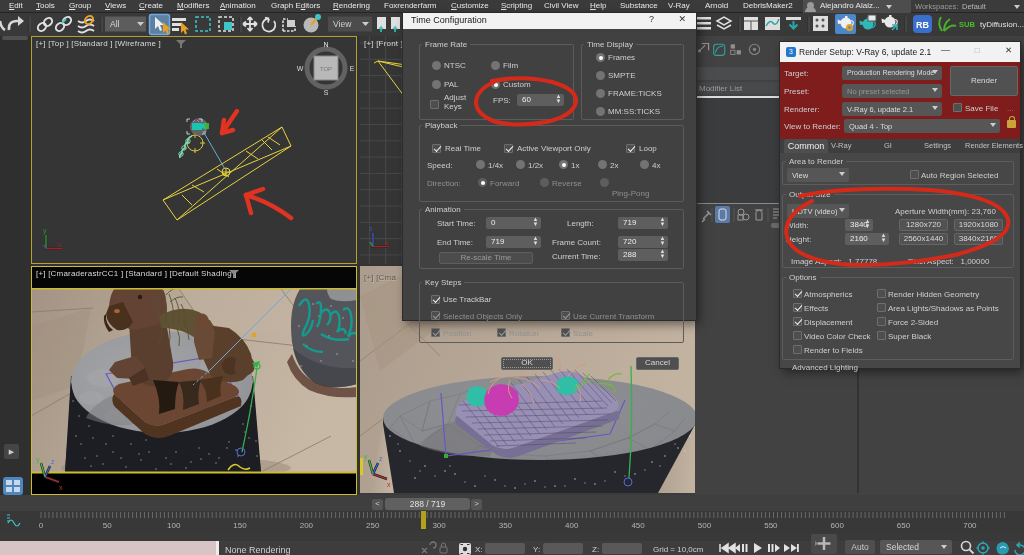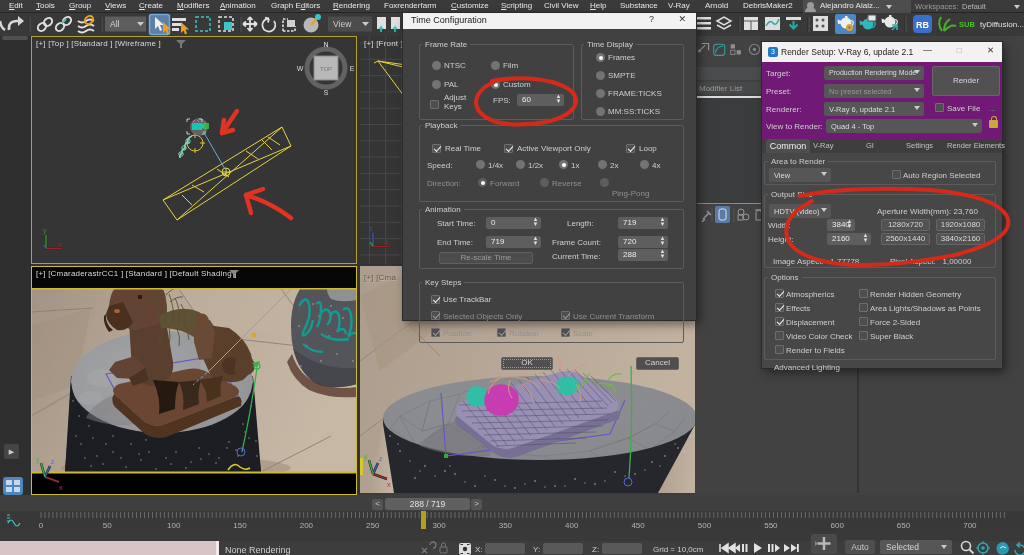--- a/index.html
+++ b/index.html
@@ -670,21 +670,21 @@
       <circle cx="8" cy="8" r="4.5" fill="none" stroke="#d8d8d8" stroke-width="1.6"></circle>
         <path d="M11.5,11.5 l4,4" stroke="#d8d8d8" stroke-width="1.8"></path>
       <circle cx="25" cy="10" r="5" fill="none" stroke="#2aa8b8" stroke-width="1.5"></circle>
         <circle cx="25" cy="10" r="1.8" fill="#2aa8b8"></circle>
         <path d="M25,3 v3 M25,14 v3 M18,10 h3 M29,10 h3" stroke="#2aa8b8"></path>
       <path d="M40,6 q5,-4 9,0 q4,5 0,9 q-5,3 -9,0 q-3,-5 0,-9 z" fill="#2a9ab0"></path>
         <path d="M42,10 q3,-3 6,0" stroke="#d8f0f0" fill="none"></path>
       <path d="M57,12 a5,5 0 1 0 5,-5 l-2,0 m2,-2.5 l-3,2.5 l3,2.5" fill="none" stroke="#2aa8b8" stroke-width="1.5"></path>
     </svg>
   </div>
-  <div id="rendersetup" class="dlg" style="left:762px;top:42px;width:240px;height:326px;background:#701a75;">
+  <div id="rendersetup" class="dlg" style="left:780px;top:42px;width:240px;height:326px;background:#7f1d1d;">
     <div class="dlgtitle" style="height:20px;padding:5px 0 0 19px;font-size:8.5px;">Render Setup: V-Ray 6, update 2.1
       <span style="position:absolute;left:6px;top:5px;width:10px;height:10px;background:#2277cc;border-radius:2px;color:#fff;font-size:7px;text-align:center;line-height:10px;">3</span>
       <span style="position:absolute;right:70px;top:3px;color:#444;font-size:9px;">—</span>
       <span style="position:absolute;right:40px;top:3px;color:#aaa;">□</span>
       <span style="position:absolute;right:8px;top:3px;color:#333;">✕</span>
     </div>
     <div class="txt" style="left:4px;top:27px;">Target:</div>
     <div class="drop" style="left:62px;top:24px;width:100px;font-size:7px;">Production Rendering Mode<b></b></div>
     <div class="btn" style="left:170px;top:24px;width:68px;height:30px;background:#515151;line-height:28px;">Render</div>
     <div class="txt" style="left:4px;top:45px;">Preset:</div>

